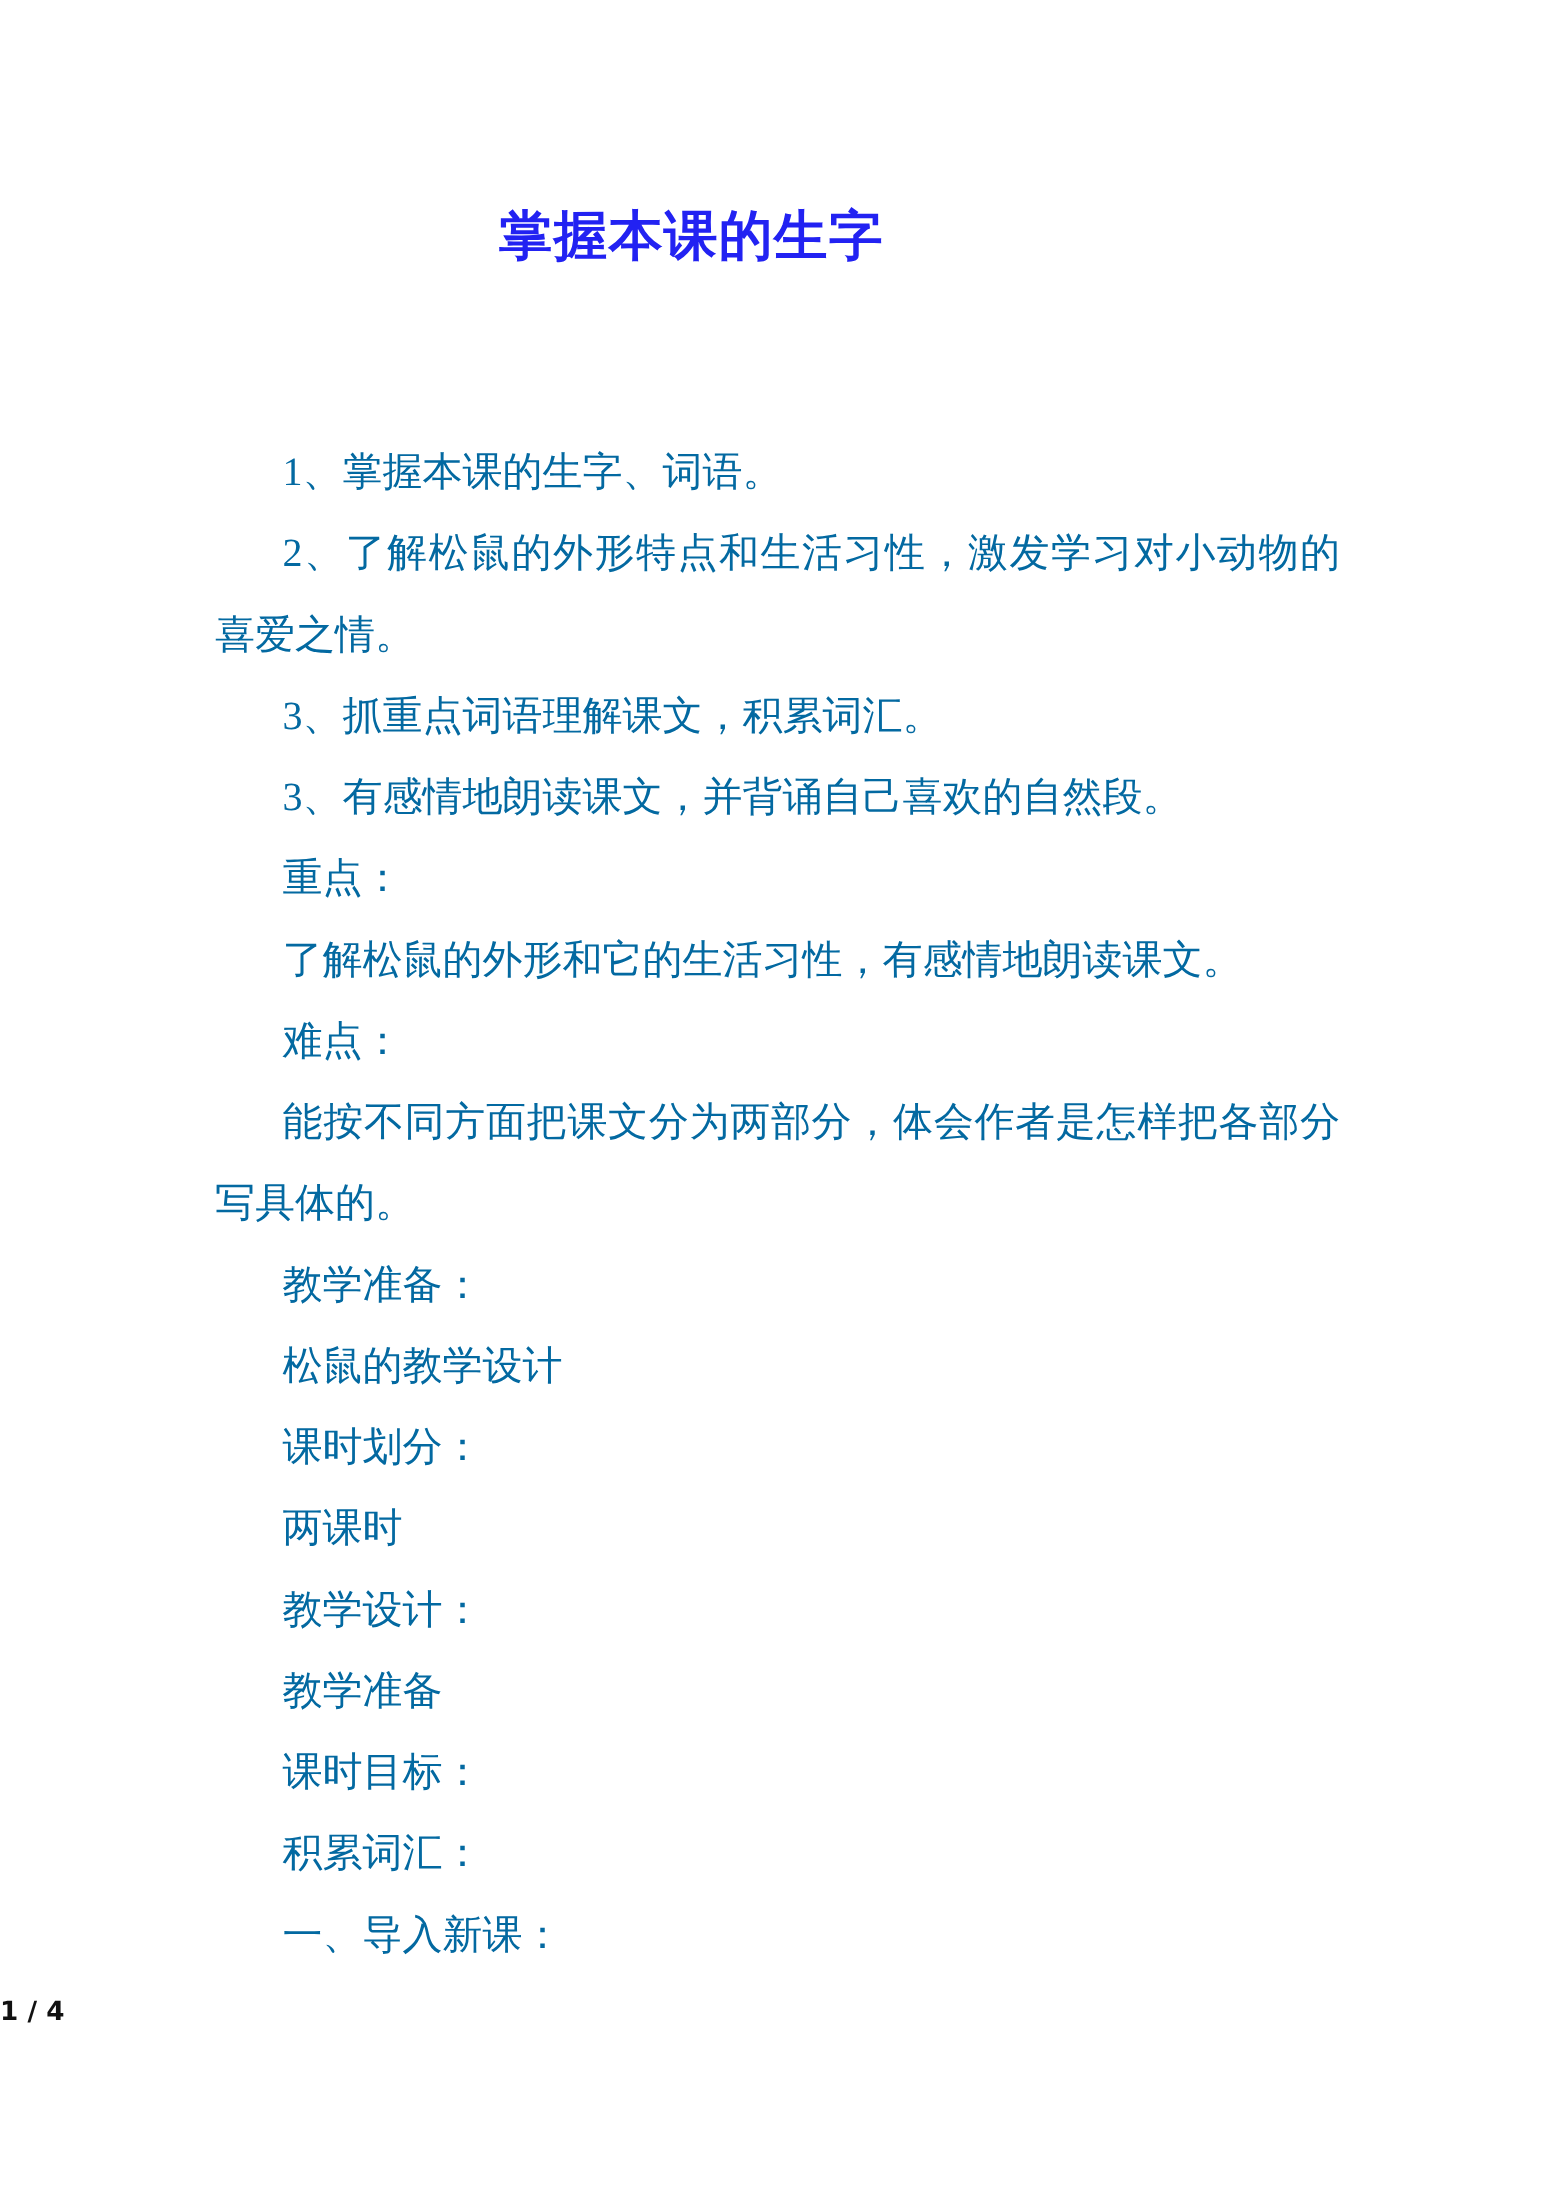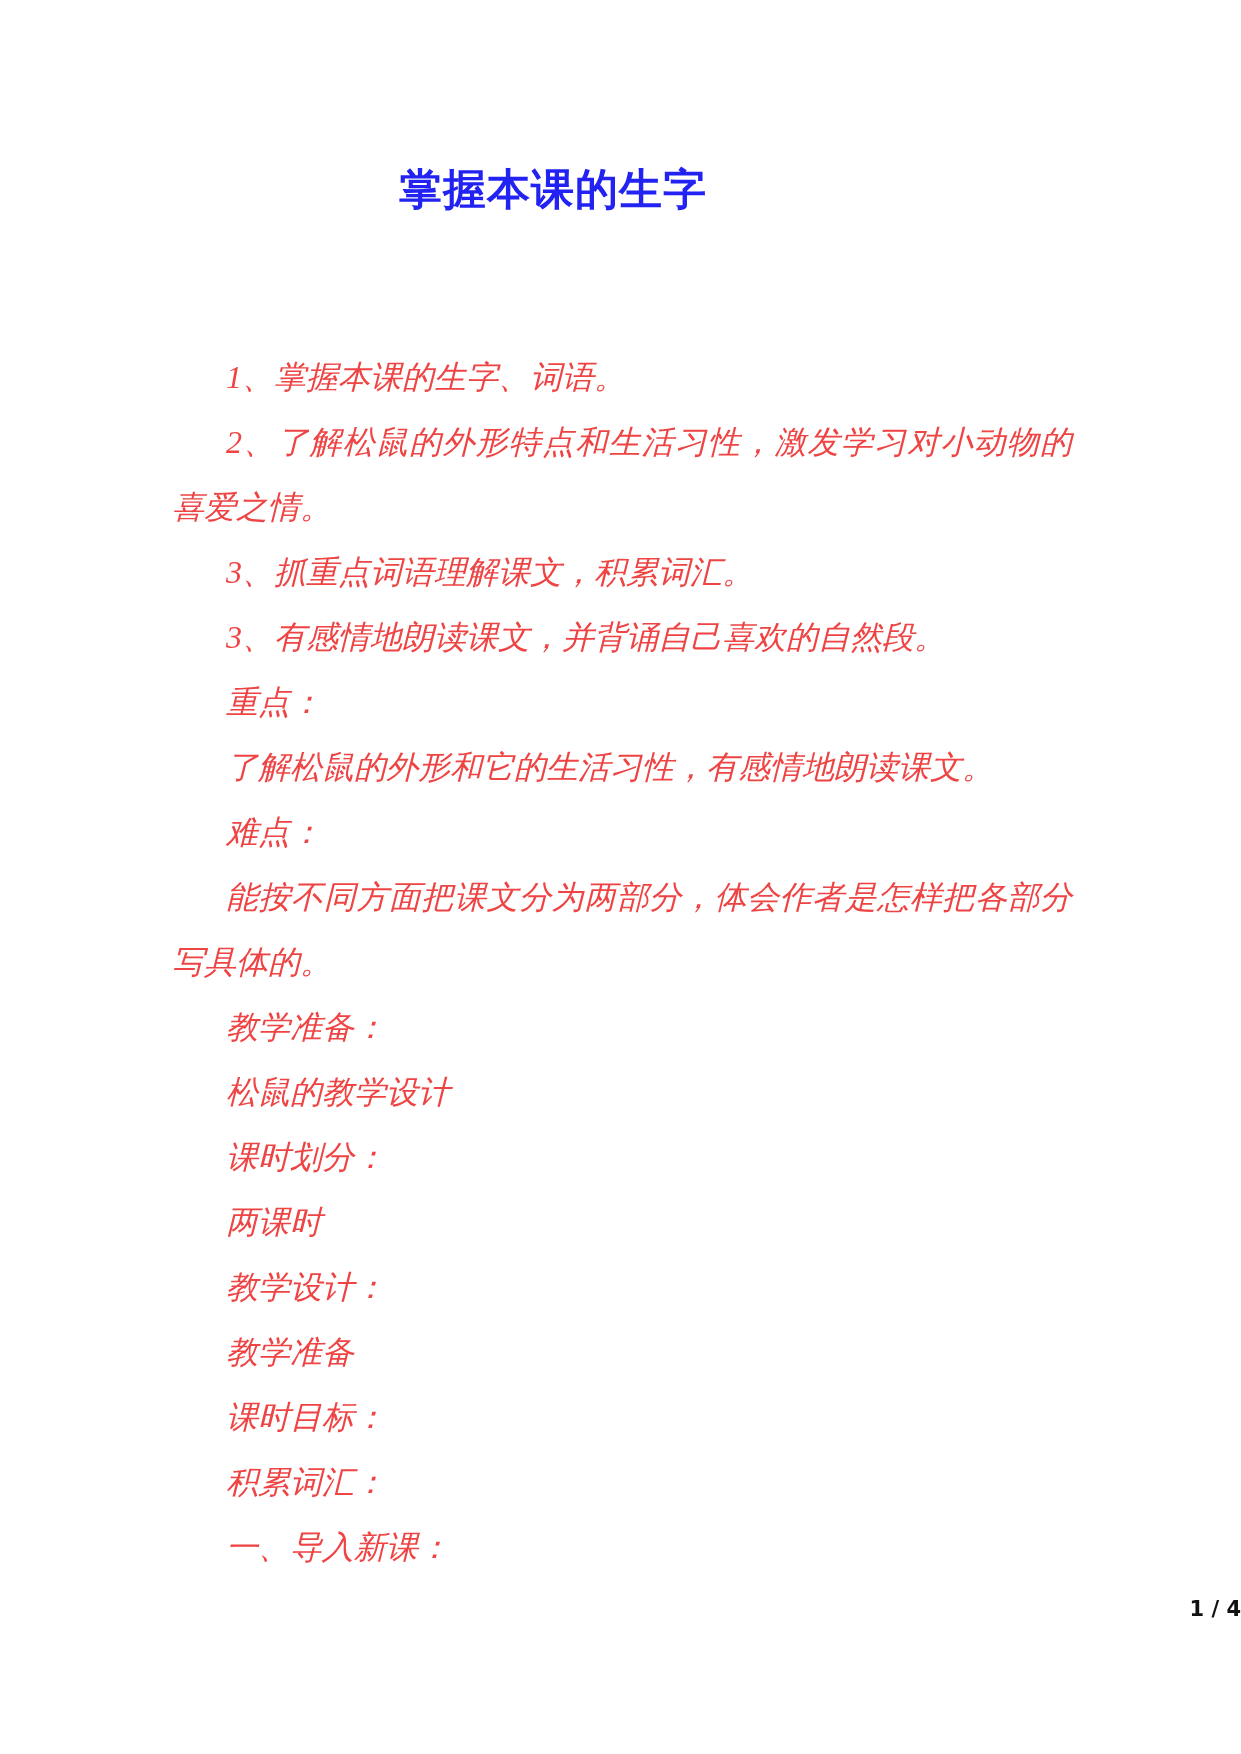--- a/index.html
+++ b/index.html
@@ -39,35 +39,35 @@
   .content p {
     margin: 0;
     padding: 0;
     text-indent: 54px;
   }
   .page-footer {
     position: absolute;
     top: 1597px;
     left: 0;
     width: 100%;
-    text-align: right;
+    text-align: left;
     font-family: "DejaVu Sans", sans-serif;
     font-weight: 700;
     font-size: 21px;
     color: #111111;
   }
 </style>
 </head>
 <body>
 
 <div class="page">
 
   <h1 class="doc-title" style="color: rgb(34, 34, 242);">掌握本课的生字</h1>
 
-  <div class="content" style="color: #ef4444; font-style: italic;">
+  <div class="content" style="color: #0369a1;">
       <p>1、掌握本课的生字、词语。</p>
       <p>2、了解松鼠的外形特点和生活习性，激发学习对小动物的喜爱之情。</p>
       <p>3、抓重点词语理解课文，积累词汇。</p>
       <p>3、有感情地朗读课文，并背诵自己喜欢的自然段。</p>
       <p>重点：</p>
       <p>了解松鼠的外形和它的生活习性，有感情地朗读课文。</p>
       <p>难点：</p>
       <p>能按不同方面把课文分为两部分，体会作者是怎样把各部分写具体的。</p>
       <p>教学准备：</p>
       <p>松鼠的教学设计</p>

